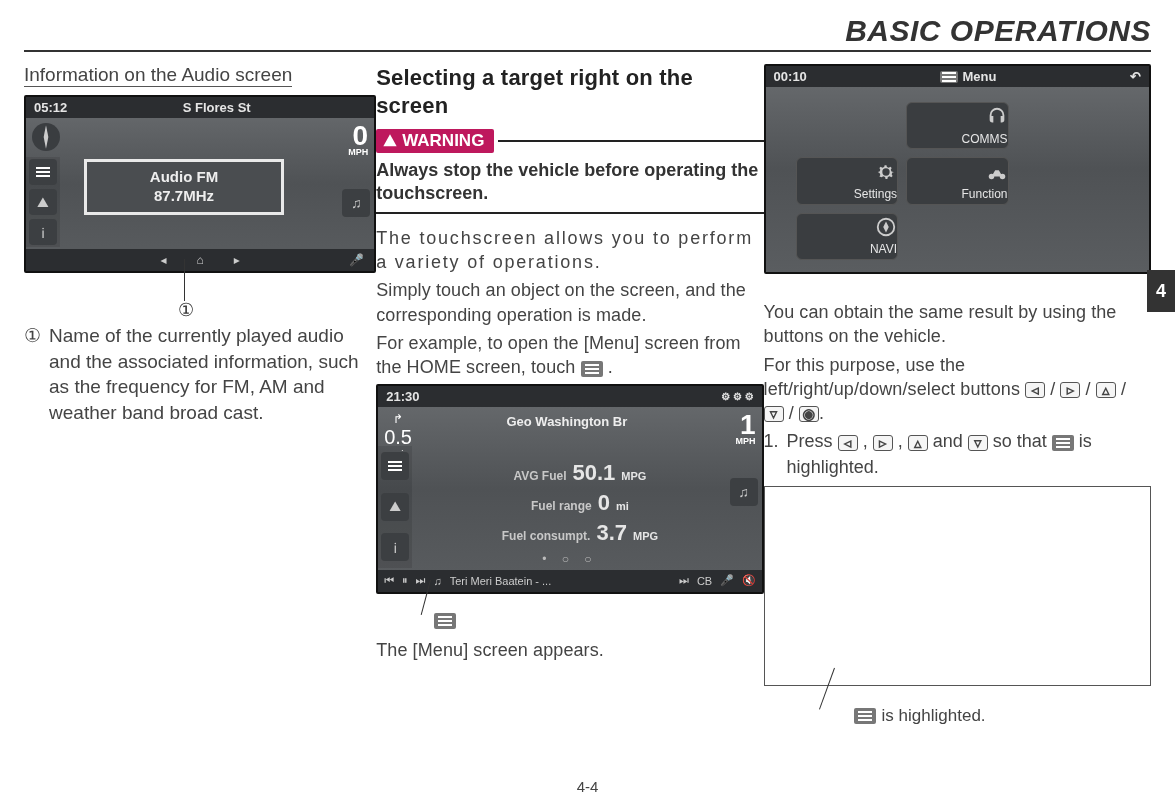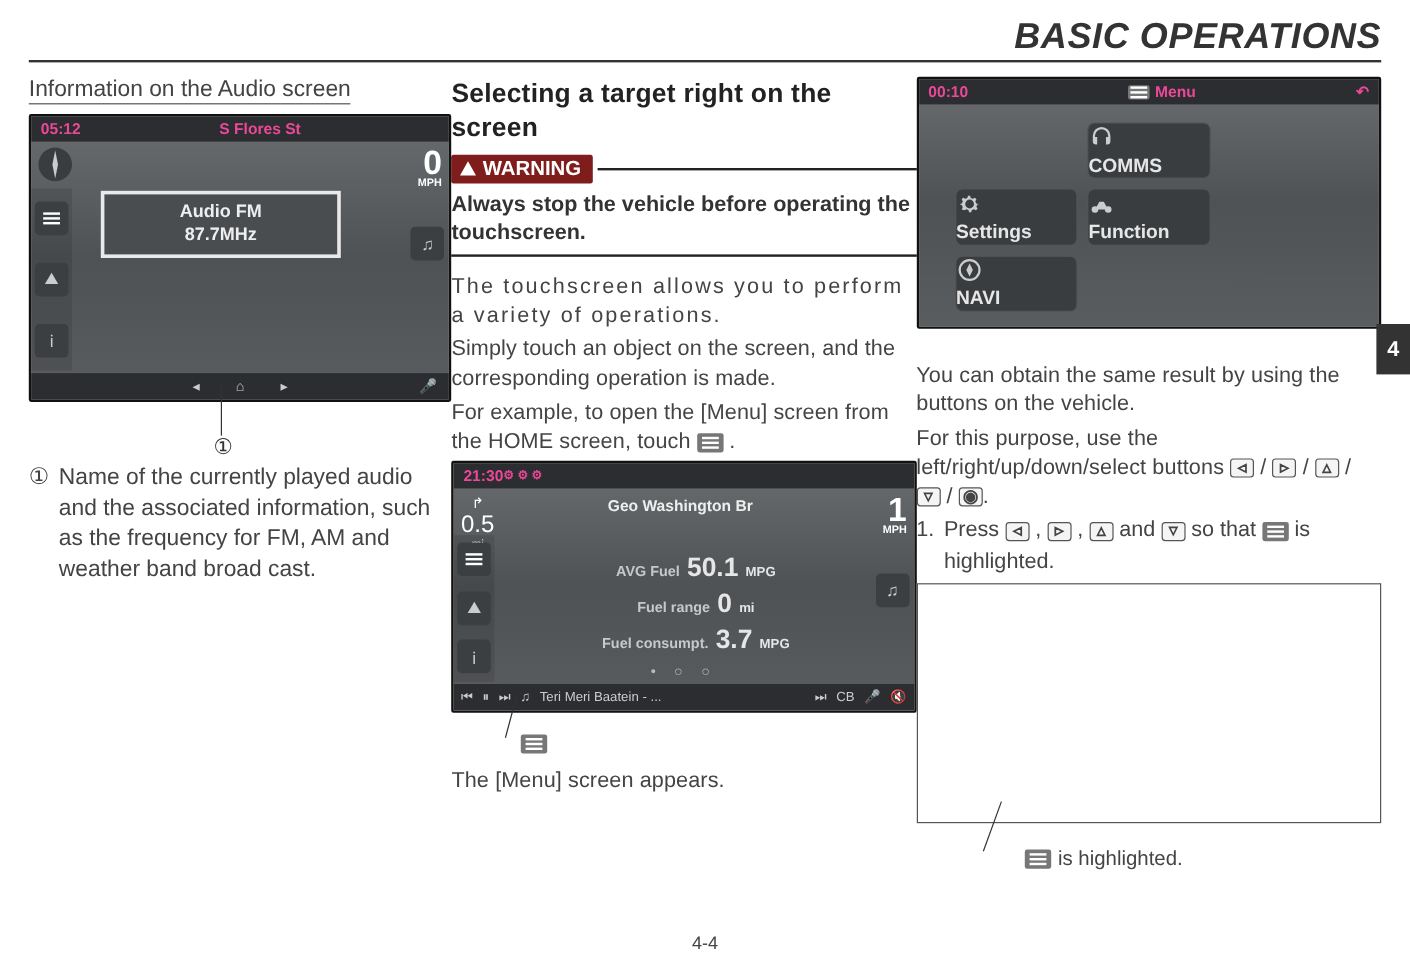--- a/index.html
+++ b/index.html
@@ -40,21 +40,21 @@
   .section-title {
     font-size: 22px;
     font-weight: bold;
     line-height: 1.25;
     margin-bottom: 10px;
     color: #222;
     letter-spacing: 0.2px;
   }
   .warning-row { margin: 4px 0 6px 0; display:flex; align-items:center; }
   .warning-badge {
-    background: #7f1d1d;
+    background: #be185d;
     color: #fff;
     font-weight: bold;
     font-size: 17px;
     padding: 2px 10px 2px 6px;
     border-radius: 2px;
     display: inline-flex;
     align-items: center;
     gap: 4px;
   }
   .warning-badge svg { width:16px; height:16px; }
@@ -104,22 +104,22 @@
   .shot {
     background: linear-gradient(180deg,#6a6d70 0%, #4f5255 50%, #5a5d60 100%);
     border: 2px solid #111;
     border-radius: 2px;
     color: #ddd;
     font-size: 12px;
     position: relative;
     overflow: hidden;
   }
   .shot .topbar {
-    display:flex; align-items:center; 
-    background:#2b2d30; color:#ec4899; font-weight:bold;
+    display:flex; align-items:center; justify-content:space-between;
+    background:#2b2d30; color:#e5e5e5; font-weight:bold;
     padding:3px 8px; font-size:13px;
   }
   .shot .topbar .center { flex:1; text-align:center; display:flex; align-items:center; justify-content:center; gap:4px;}
   .shot .speed {
     position:absolute; right:6px; top:26px; color:#fff; font-weight:bold;
     text-align:right; line-height:0.9;
   }
   .shot .speed .big { font-size:28px; }
   .shot .speed .unit { font-size:9px; display:block; }
   .shot .compass {
@@ -137,21 +137,21 @@
     display:flex; align-items:center; justify-content:center; color:#ccc; font-size:14px;
   }
   .shot .right-icon { position:absolute; right:4px; top:90px; }
   .shot .bottombar {
     position:absolute; left:0; right:0; bottom:0; height:22px;
     background:#2b2d30; display:flex; align-items:center; justify-content:center;
     gap:30px; color:#ccc; font-size:12px;
   }
 
   
-  .shot.audio { height:240px; }
+  .shot.audio { height:178px; }
   .audio-box {
     position:absolute; left:58px; top:62px; width:200px; height:56px;
     border:3px solid #e9e9e9; background:#4a4d50; text-align:center;
     color:#eee;
   }
   .audio-box .t1 { font-weight:bold; font-size:15px; margin-top:6px; }
   .audio-box .t2 { font-weight:bold; font-size:15px; margin-top:2px; }
 
   
   .shot.home { height:210px; margin-top:4px;}
@@ -173,22 +173,22 @@
 
   
   .shot.menu { height:210px; }
   .menu-grid {
     position:absolute; left:30px; right:30px; top:36px; bottom:12px;
     display:grid; grid-template-columns: repeat(3,1fr); grid-template-rows: repeat(3,1fr);
     gap:8px;
   }
   .menu-tile {
     background:#3a3d40; border-radius:6px; border:1px solid #555;
-    display:flex; flex-direction:column; align-items:flex-start; justify-content:center;
-    color:#e6e6e6; font-size:16px; font-weight:bold; gap:4px;
+    display:flex; flex-direction:column; align-items:flex-end; justify-content:center;
+    color:#e6e6e6; font-size:12px; font-weight:normal; gap:4px;
   }
   .menu-tile.empty { background:transparent; border:none; }
   .menu-tile svg { width:22px; height:22px; }
 
   
   .blank-box {
     border:1px solid #555; height:200px; margin-top:6px; position:relative; background:#fff;
   }
 
   .icon-inline {

